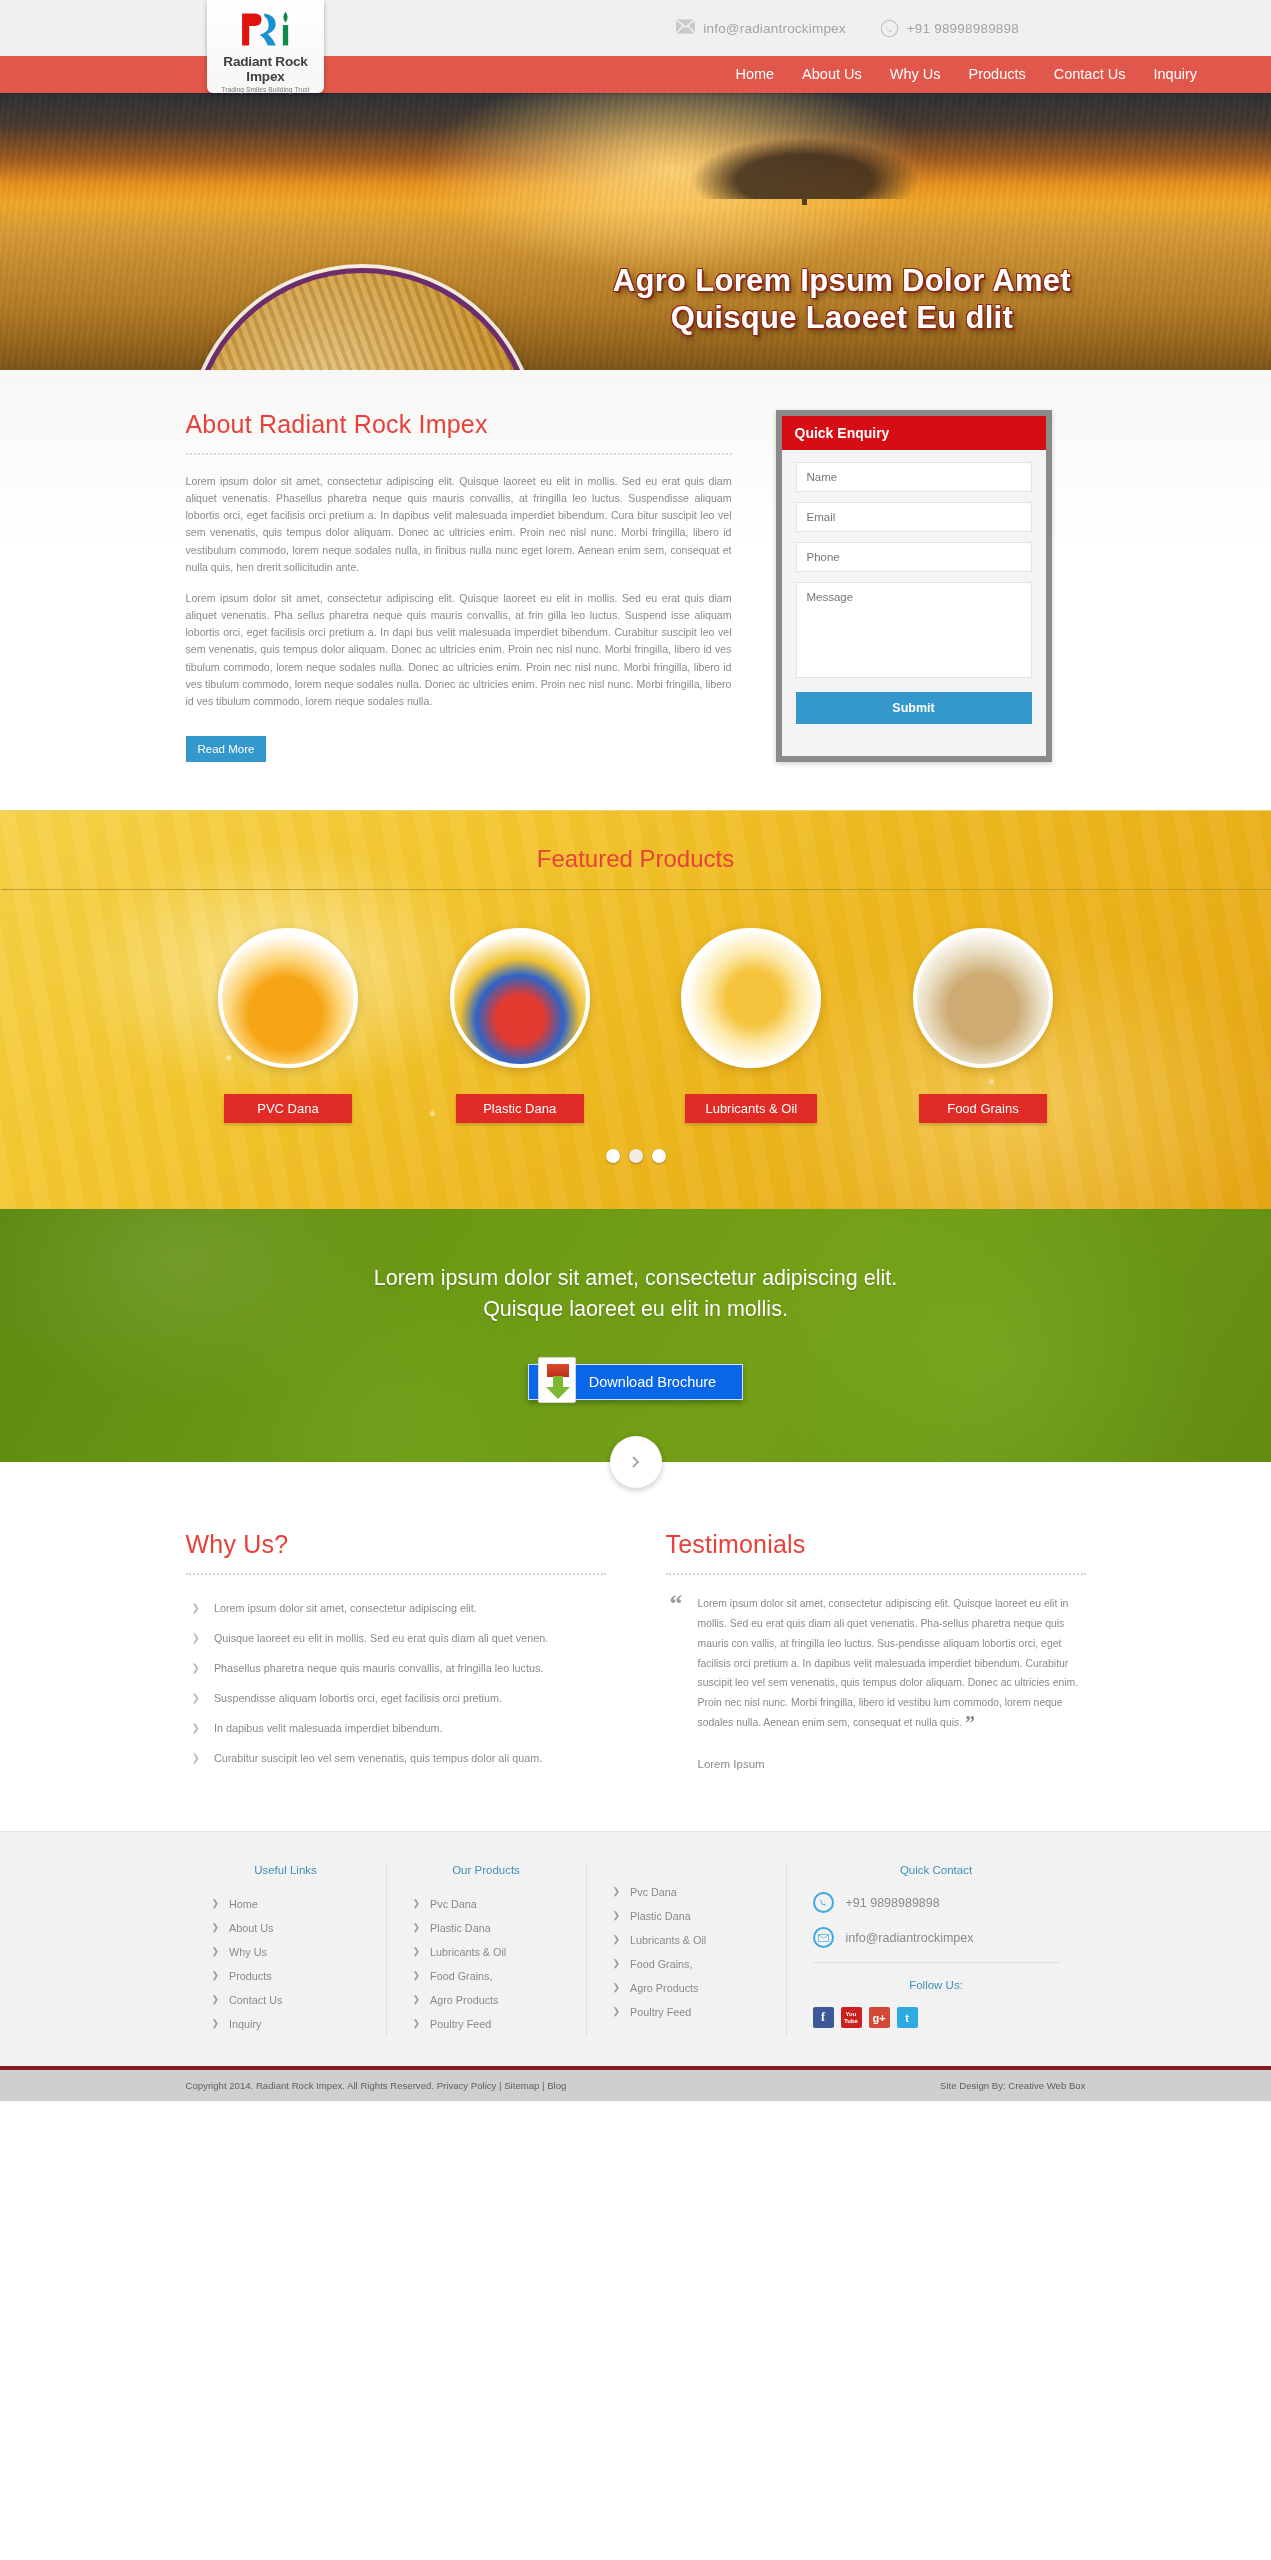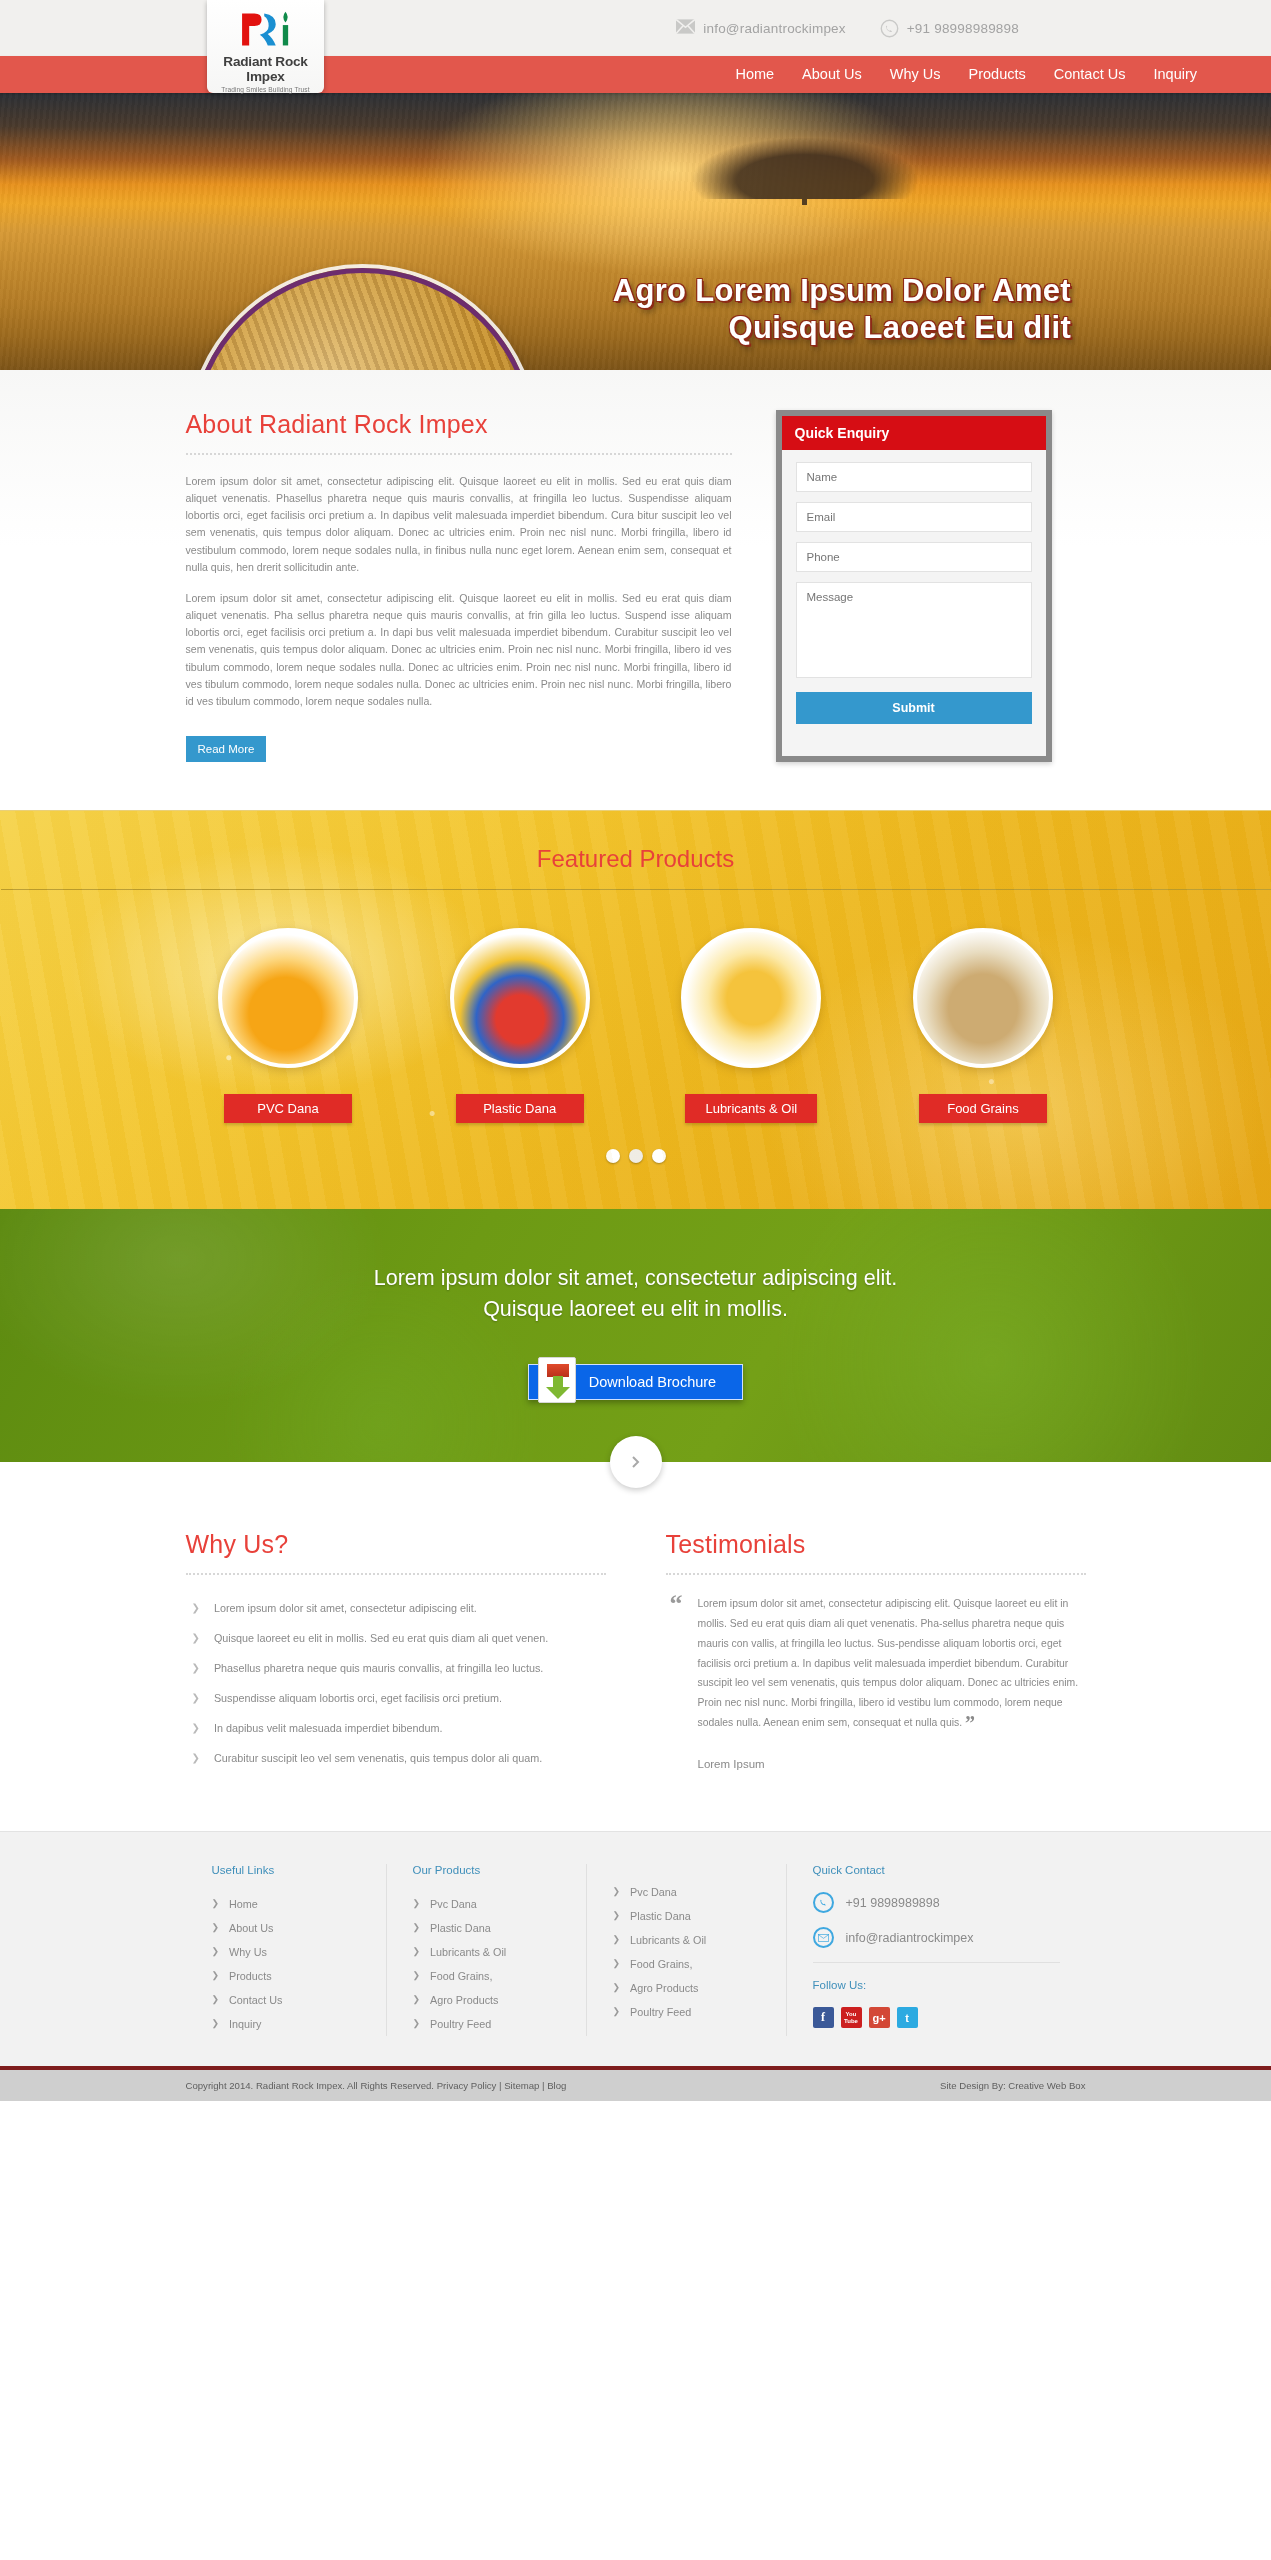--- a/index.html
+++ b/index.html
@@ -86,22 +86,22 @@
     position:absolute; left:690px; top:44px; width:230px; height:62px;
     background: radial-gradient(ellipse at 50% 70%, #3a2a1c 0 42%, rgba(58,42,28,0) 70%);
     opacity:.85;
   }
   .hero-tree:after{
     content:""; position:absolute; left:112px; top:38px; width:5px; height:30px; background:#3a2a1c;
   }
   .hero-title {
     position: absolute;
     right: 200px;
-    top: 180px;
-    text-align: right;
+    top: 170px;
+    text-align: center;
     font-size: 31px;
     font-weight: bold;
     color: #ffffff;
     line-height: 1.18;
     text-shadow: 2px 2px 0 #8d2a16, -1px -1px 0 #8d2a16, 1px -1px 0 #8d2a16, -1px 1px 0 #8d2a16, 3px 4px 6px rgba(0,0,0,.45);
     letter-spacing: .3px;
   }
   .hero-circle {
     position: absolute;
     border-radius: 50%;
@@ -239,21 +239,21 @@
   .quote-author { font-size: 11.5px; color: #8a8a8a; margin-top: 26px; padding-left: 32px; }
 
   
   .footer { background: #f2f2f2; border-top: 1px solid #e3e3e3; padding: 32px 0 30px; }
   .foot-row { display: flex; }
   .foot-col { padding: 0 26px; }
   .foot-col.links { width: 200px; }
   .foot-col.prods { width: 200px; border-left: 1px solid #e0e0e0; }
   .foot-col.prods2 { width: 200px; border-left: 1px solid #e0e0e0; }
   .foot-col.contact { width: 300px; border-left: 1px solid #e0e0e0; }
-  .foot-h { color: #3f8fba; font-size: 11.5px; margin-bottom: 16px; }
+  .foot-h { color: #3f8fba; font-size: 11.5px; margin-bottom: 16px; text-align: center; }
   .foot-list { list-style: none; }
   .foot-list li { display: flex; gap: 10px; font-size: 10.8px; color: #8a8a8a; padding: 6px 0; }
   .foot-list li .chev { color: #9a9a9a; font-size: 9px; }
   .qc-row { display: flex; align-items: center; gap: 12px; margin-bottom: 14px; }
   .qc-ico { width: 21px; height: 21px; border-radius: 50%; border: 2px solid #3fa8e0;
     display: flex; align-items: center; justify-content: center; color: #3fa8e0; font-size: 10px; }
   .qc-txt { font-size: 12.5px; color: #8a8a8a; }
   .foot-div { border-top: 1px solid #e0e0e0; margin: 14px 0 16px; }
   .social-row { display: flex; gap: 7px; margin-top: 12px; }
   .sbtn { width: 21px; height: 21px; border-radius: 2px; display: flex; align-items: center;

